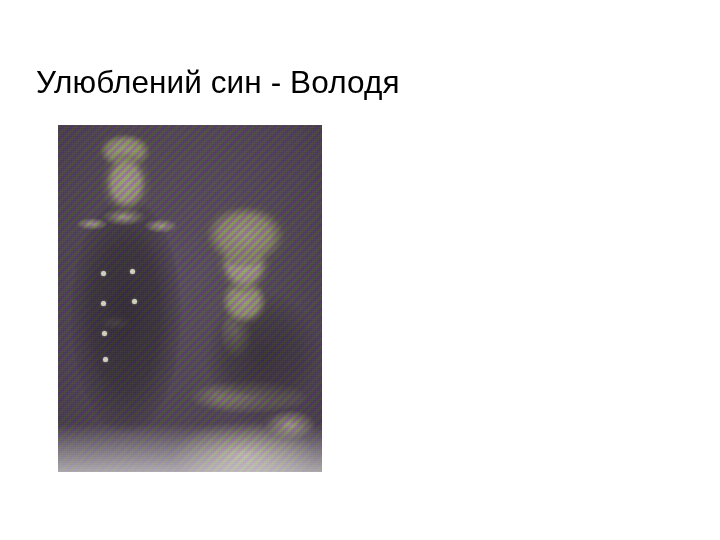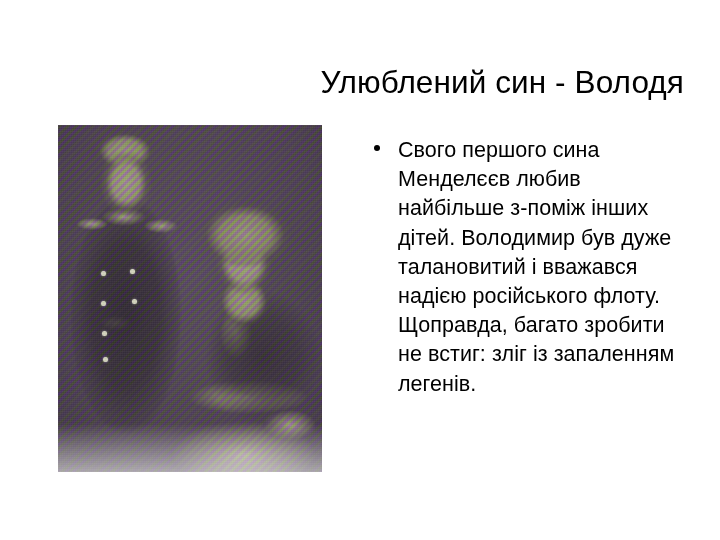--- a/index.html
+++ b/index.html
@@ -24,21 +24,21 @@
     height: 540px;
     background: #ffffff;
   }
 
   
   #slide-title {
     position: absolute;
     left: 36px;
     top: 42px;
     width: 648px;
-    text-align: right;
+    text-align: left;
     font-size: 31.5px;
     line-height: 38px;
     font-weight: normal;
     letter-spacing: 0.1px;
     color: #000000;
     white-space: nowrap;
   }
 
   
   #photo-frame {
@@ -183,20 +183,14 @@
     <span class="button-dot" style="left:72px; top:144px;"></span>
     <span class="button-dot" style="left:43px; top:176px;"></span>
     <span class="button-dot" style="left:74px; top:174px;"></span>
     <span class="button-dot" style="left:44px; top:206px;"></span>
     <span class="button-dot" style="left:45px; top:232px;"></span>
 
     <div class="photo-layer" id="photo-grain"></div>
     <div class="photo-layer" id="photo-fade"></div>
   </div>
 
-  <div id="body-block">
-    <div class="bullet-row">
-      <span class="bullet-marker"></span>
-      <div class="bullet-text">Свого першого сина Менделєєв любив найбільше з-поміж інших дітей. Володимир був дуже талановитий і вважався надією російського флоту. Щоправда, багато зробити не встиг: зліг із запаленням легенів.</div>
-    </div>
-  </div>
 
 </div>
 
 </body></html>

